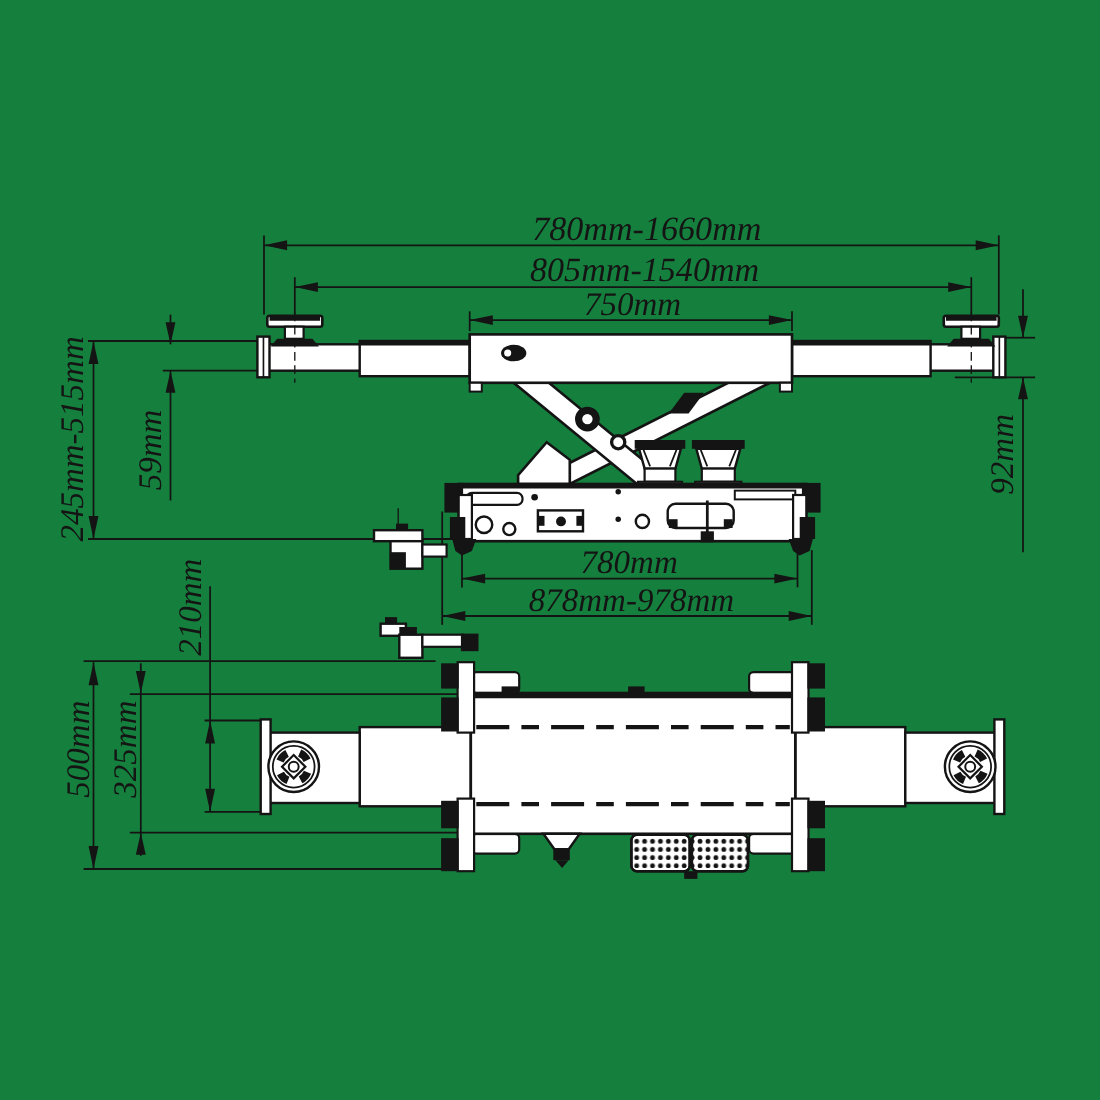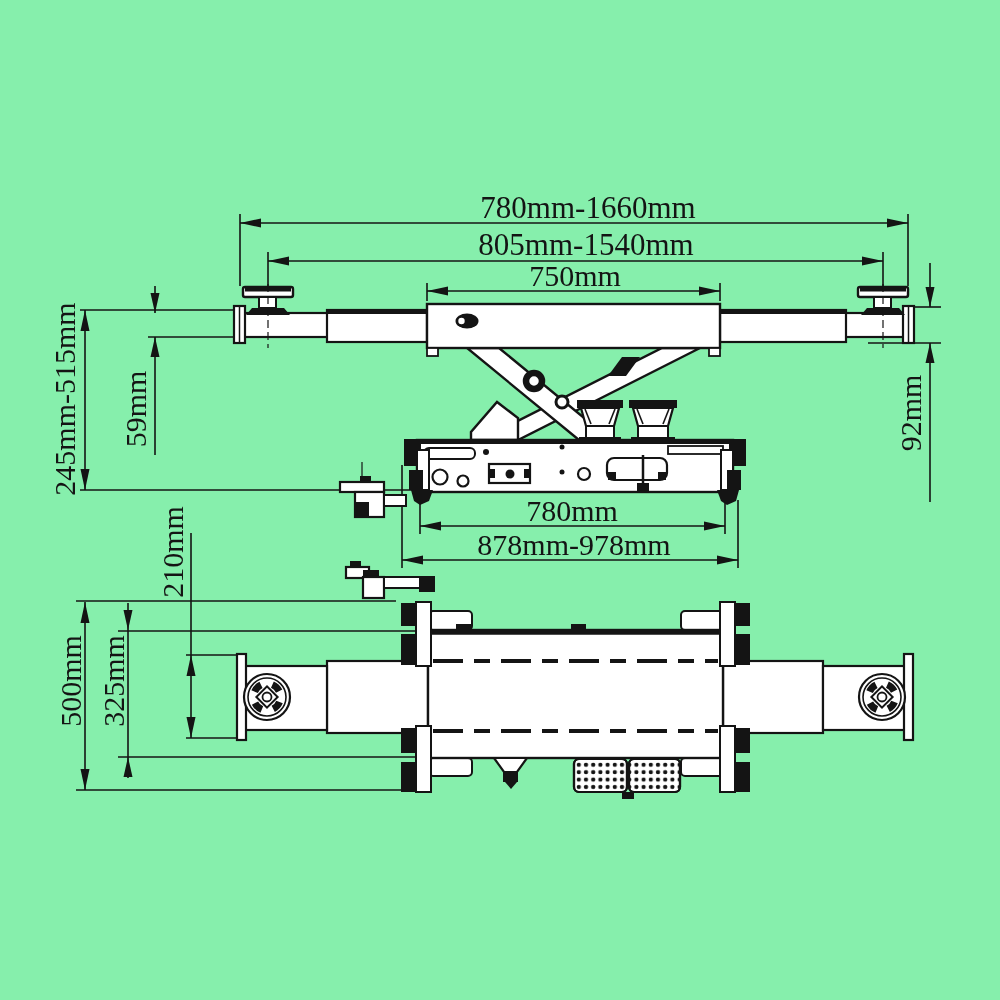--- a/index.html
+++ b/index.html
@@ -1,17 +1,17 @@
 <!DOCTYPE html>
 <html><head>
 <meta charset="utf-8">
 <style>
   html,body{margin:0;padding:0;background:#ffffff;}
-  .stage{position:relative;width:1000px;height:1000px;background:#86efac;
-         font-family:"Liberation Serif",serif;}
+  .stage{position:relative;width:1000px;height:1000px;background:#15803d;
+         font-family:"Liberation Serif",serif;font-style:italic;}
   svg{display:block;}
   text{font-family:"Liberation Serif",serif;fill:#141414;}
 </style>
 </head>
 <body>
 
 <div class="stage">
 <svg width="1000" height="1000" viewBox="0 0 1000 1000">
   <defs>
     <pattern id="dotpat" width="7.2" height="7.4" patternUnits="userSpaceOnUse" x="576" y="762">

